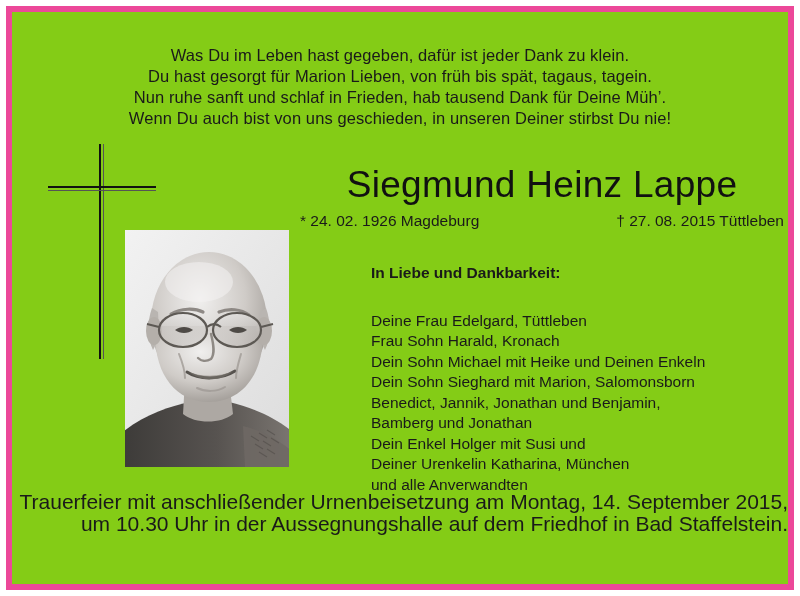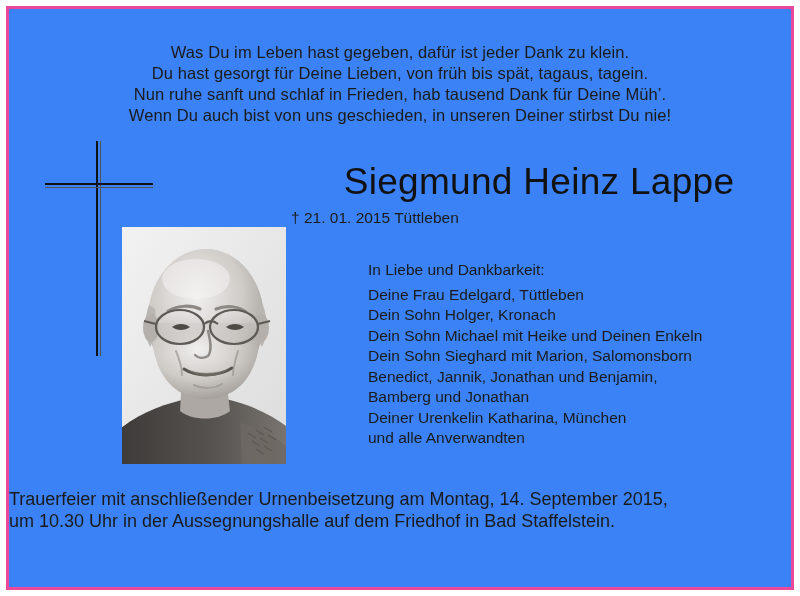--- a/index.html
+++ b/index.html
@@ -16,22 +16,22 @@
   }
 
   
   .notice {
     position: absolute;
     left: 6px;
     top: 6px;
     width: 788px;
     height: 584px;
     box-sizing: border-box;
-    border: 3px solid #ec4899;
-    background: #3b82f6;
+    border: 6px solid #ec4899;
+    background: #84cc16;
   }
   .notice-inner {
     position: relative;
     width: 100%;
     height: 100%;
   }
 
   
   .verse {
     position: absolute;
@@ -131,31 +131,31 @@
   
   .family {
     position: absolute;
     left: 359px;
     top: 251px;
     width: 412px;
     font-size: 15.5px;
     line-height: 20.5px;
     color: #1a1a1a;
   }
-  .family .intro { display: block; margin-bottom: 4px; white-space: nowrap; }
+  .family .intro { display: block; margin-bottom: 27px; white-space: nowrap; font-weight: bold; }
   .family .fline  { display: block; white-space: nowrap; }
 
   
   .service {
     position: absolute;
     left: 0;
     top: 479px;
     width: 100%;
-    text-align: left;
-    font-size: 18px;
+    text-align: right;
+    font-size: 21px;
     line-height: 22px;
     color: #1a1a1a;
   }
   .service .sline { display: block; white-space: nowrap; }
   .thanks {
     position: absolute;
     left: 0;
     top: 529px;
     width: 100%;
     text-align: center;
@@ -166,21 +166,21 @@
   }
 </style>
 </head>
 <body>
 
 <div class="notice">
   <div class="notice-inner">
 
     <div class="verse">
       <span class="vline">Was Du im Leben hast gegeben, dafür ist jeder Dank zu klein.</span>
-      <span class="vline">Du hast gesorgt für Deine Lieben, von früh bis spät, tagaus, tagein.</span>
+      <span class="vline">Du hast gesorgt für Marion Lieben, von früh bis spät, tagaus, tagein.</span>
       <span class="vline">Nun ruhe sanft und schlaf in Frieden, hab tausend Dank für Deine Müh’.</span>
       <span class="vline">Wenn Du auch bist von uns geschieden, in unseren Deiner stirbst Du nie!</span>
     </div>
 
     <div class="cross">
       <div class="bar-v"></div>
       <div class="bar-v-2"></div>
       <div class="bar-h"></div>
       <div class="bar-h-2"></div>
     </div>
@@ -253,31 +253,33 @@
         <path d="M 54 124 C 58 134 60 142 60 148" stroke="#a09b96" stroke-width="2" fill="none" stroke-linecap="round" opacity="0.8"></path>
         <path d="M 116 124 C 113 134 111 142 111 148" stroke="#a09b96" stroke-width="2" fill="none" stroke-linecap="round" opacity="0.8"></path>
 
         <path d="M 72 158 C 80 162 92 162 100 157" stroke="#9b9691" stroke-width="2" fill="none" stroke-linecap="round" opacity="0.7"></path>
       </svg>
     </div>
 
     <div class="name">Siegmund Heinz Lappe</div>
 
     <div class="dates">
-      <span class="died">† 21. 01. 2015 Tüttleben</span>
+      <span class="born">* 24. 02. 1926 Magdeburg</span>
+      <span class="died">† 27. 08. 2015 Tüttleben</span>
     </div>
 
     <div class="family">
       <span class="intro">In Liebe und Dankbarkeit:</span>
       <span class="fline">Deine Frau Edelgard, Tüttleben</span>
-      <span class="fline">Dein Sohn Holger, Kronach</span>
+      <span class="fline">Frau Sohn Harald, Kronach</span>
       <span class="fline">Dein Sohn Michael mit Heike und Deinen Enkeln</span>
       <span class="fline">Dein Sohn Sieghard mit Marion, Salomonsborn</span>
       <span class="fline">Benedict, Jannik, Jonathan und Benjamin,</span>
       <span class="fline">Bamberg und Jonathan</span>
+      <span class="fline">Dein Enkel Holger mit Susi und</span>
       <span class="fline">Deiner Urenkelin Katharina, München</span>
       <span class="fline">und alle Anverwandten</span>
     </div>
 
     <div class="service">
       <span class="sline">Trauerfeier mit anschließender Urnenbeisetzung am Montag, 14. September 2015,</span>
       <span class="sline">um 10.30 Uhr in der Aussegnungshalle auf dem Friedhof in Bad Staffelstein.</span>
     </div>
 
 

